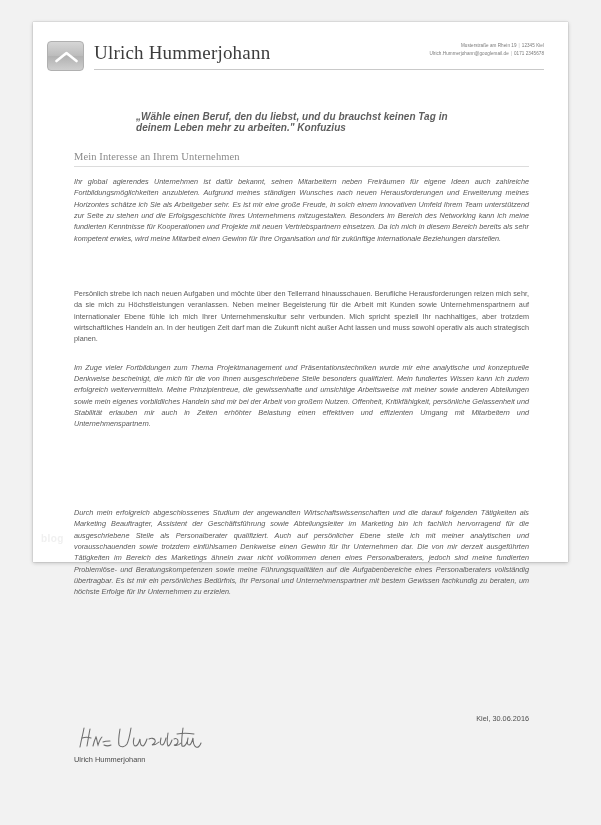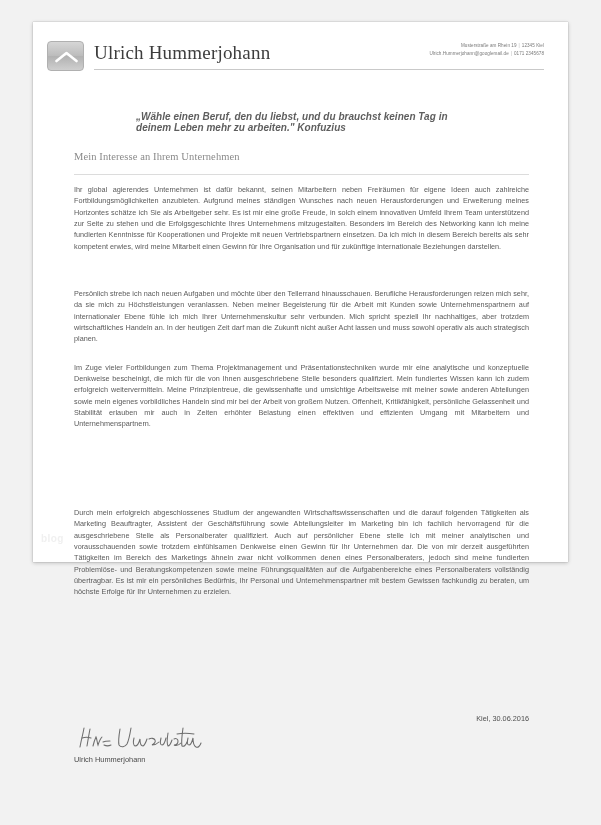--- a/index.html
+++ b/index.html
@@ -105,34 +105,34 @@
   }
 
   
   .section { position: absolute; left: 41px; width: 455px; }
 
   .section-head {
     font-family: "Liberation Serif", serif;
     font-size: 10.5px;
     color: #8a8a8a;
     border-bottom: 1px solid #dcdcdc;
-    padding-bottom: 12px;
+    padding-bottom: 4px;
     margin-bottom: 9px;
     letter-spacing: 0.1px;
   }
 
   .para {
     font-size: 7.25px;
     line-height: 11.35px;
     color: #5a5a5a;
     text-align: justify;
     letter-spacing: 0.015px;
     margin-bottom: 17px;
   }
-  .para:last-child { margin-bottom: 0; }
+  .para:last-child { margin-bottom: 0; font-style: italic; }
 
   #section-interesse { top: 129px; }
   #section-person    { top: 266px; }
   #section-qualifikation { top: 485px; }
 
   
   .sig-area { position: absolute; left: 41px; top: 652px; width: 455px; height: 60px; margin-top: 40px; }
 
   .date-line {
     position: absolute;

